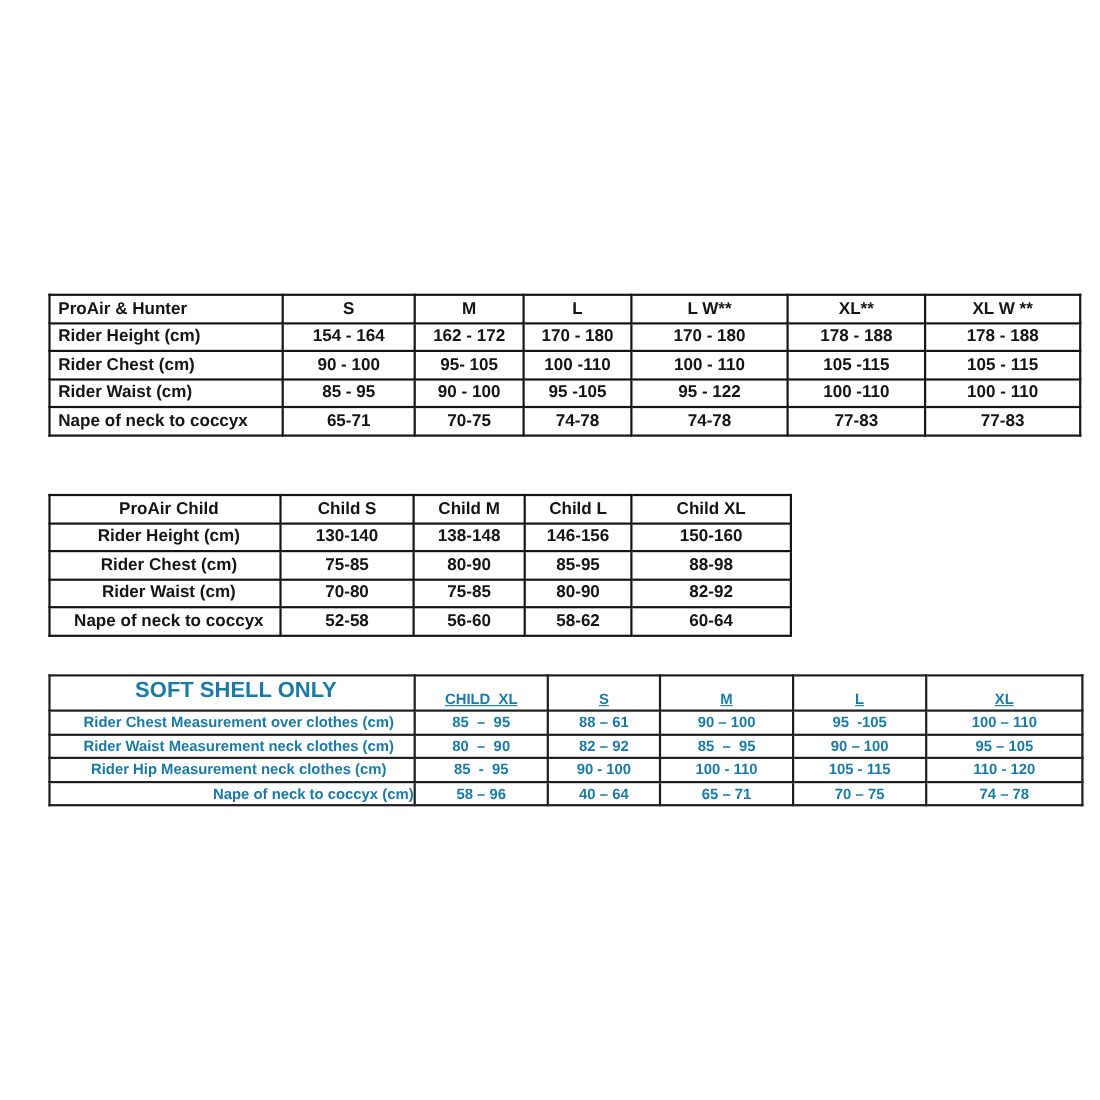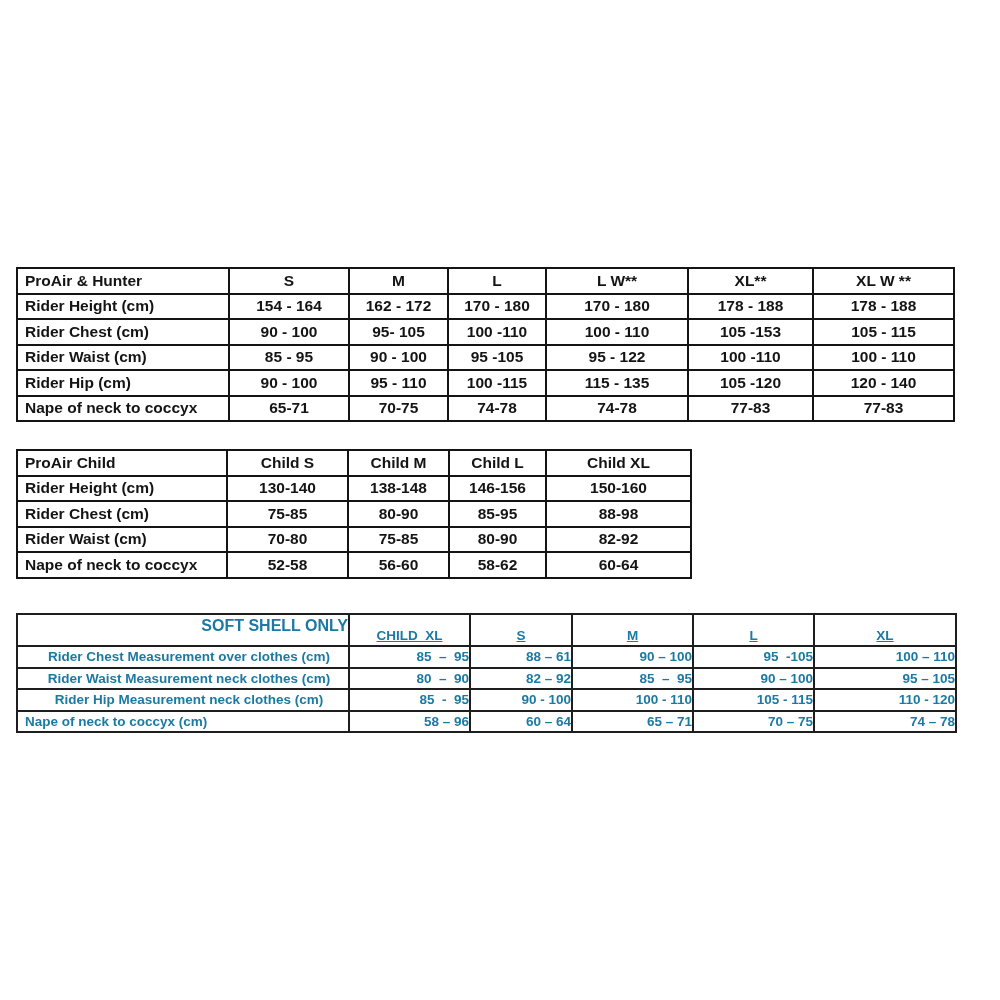--- a/index.html
+++ b/index.html
@@ -12,65 +12,66 @@
     position: relative;
     width: 1000px;
     height: 1000px;
     background: #ffffff;
     overflow: hidden;
   }
   table.tbl {
     position: absolute;
     border-collapse: collapse;
     table-layout: fixed;
+    margin-left: 28px;
   }
   .tbl th, .tbl td {
     border: 2px solid #141414;
     font-weight: 700;
     text-align: center;
     vertical-align: middle;
     padding: 0;
     overflow: hidden;
   }
   .tbl .lbl {
     text-align: left;
     padding-left: 7px;
   }
 
   
   #t-adult { left: 16px; top: 267px; width: 937px; color: #141414; }
   #t-adult th, #t-adult td { height: 23.5px; font-size: 15.5px; }
 
   
   #t-child { left: 16px; top: 449px; width: 674px; color: #141414; }
-  #t-child th, #t-child td { height: 23.5px; font-size: 15.5px; }
+  #t-child th, #t-child td { height: 23.5px; font-size: 15.5px; text-align: center; }
 
   
   #t-soft { left: 16px; top: 613px; width: 939px; }
   #t-soft th, #t-soft td {
     border-color: #1e1e1e;
     font-size: 13.5px;
     white-space: pre;
   }
   #t-soft thead th {
     height: 26px;
     vertical-align: bottom;
     text-decoration: underline;
     padding-bottom: 2px;
   }
   #t-soft thead th.lbl {
     vertical-align: top;
     text-decoration: none;
-    text-align: right;
-    font-size: 16px;
+    text-align: center;
+    font-size: 20px;
     padding-top: 2px;
   }
-  #t-soft tbody td { height: 19.5px; text-align: right; }
+  #t-soft tbody td { height: 19.5px; }
   #t-soft tbody td.lbl { text-align: center; padding-left: 12px; }
-  #t-soft tbody tr:last-child td.lbl { text-align: left; padding-left: 7px; }
+  #t-soft tbody tr:last-child td.lbl { text-align: right; padding-left: 7px; }
 </style>
 </head>
 <body>
 
 <div class="canvas">
 
   <table class="tbl" id="t-adult">
     <colgroup>
       <col style="width:212px">
         <col style="width:120px">
@@ -100,40 +101,31 @@
           <td>170 - 180</td>
           <td>178 - 188</td>
           <td>178 - 188</td>
         </tr>
         <tr>
           <td class="lbl">Rider Chest (cm)</td>
           <td>90 - 100</td>
           <td>95- 105</td>
           <td>100 -110</td>
           <td>100 - 110</td>
-          <td>105 -153</td>
+          <td>105 -115</td>
           <td>105 - 115</td>
         </tr>
         <tr>
           <td class="lbl">Rider Waist (cm)</td>
           <td>85 - 95</td>
           <td>90 - 100</td>
           <td>95 -105</td>
           <td>95 - 122</td>
           <td>100 -110</td>
           <td>100 - 110</td>
-        </tr>
-        <tr>
-          <td class="lbl">Rider Hip (cm)</td>
-          <td>90 - 100</td>
-          <td>95 - 110</td>
-          <td>100 -115</td>
-          <td>115 - 135</td>
-          <td>105 -120</td>
-          <td>120 - 140</td>
         </tr>
         <tr>
           <td class="lbl">Nape of neck to coccyx</td>
           <td>65-71</td>
           <td>70-75</td>
           <td>74-78</td>
           <td>74-78</td>
           <td>77-83</td>
           <td>77-83</td>
         </tr>
@@ -229,21 +221,21 @@
           <td class="lbl">Rider Hip Measurement neck clothes (cm)</td>
           <td>85  -  95</td>
           <td>90 - 100</td>
           <td>100 - 110</td>
           <td>105 - 115</td>
           <td>110 - 120</td>
         </tr>
         <tr>
           <td class="lbl">Nape of neck to coccyx (cm)</td>
           <td>58 – 96</td>
-          <td>60 – 64</td>
+          <td>40 – 64</td>
           <td>65 – 71</td>
           <td>70 – 75</td>
           <td>74 – 78</td>
         </tr>
       </tbody>
     </table>
 
 </div>
 
 </body></html>

